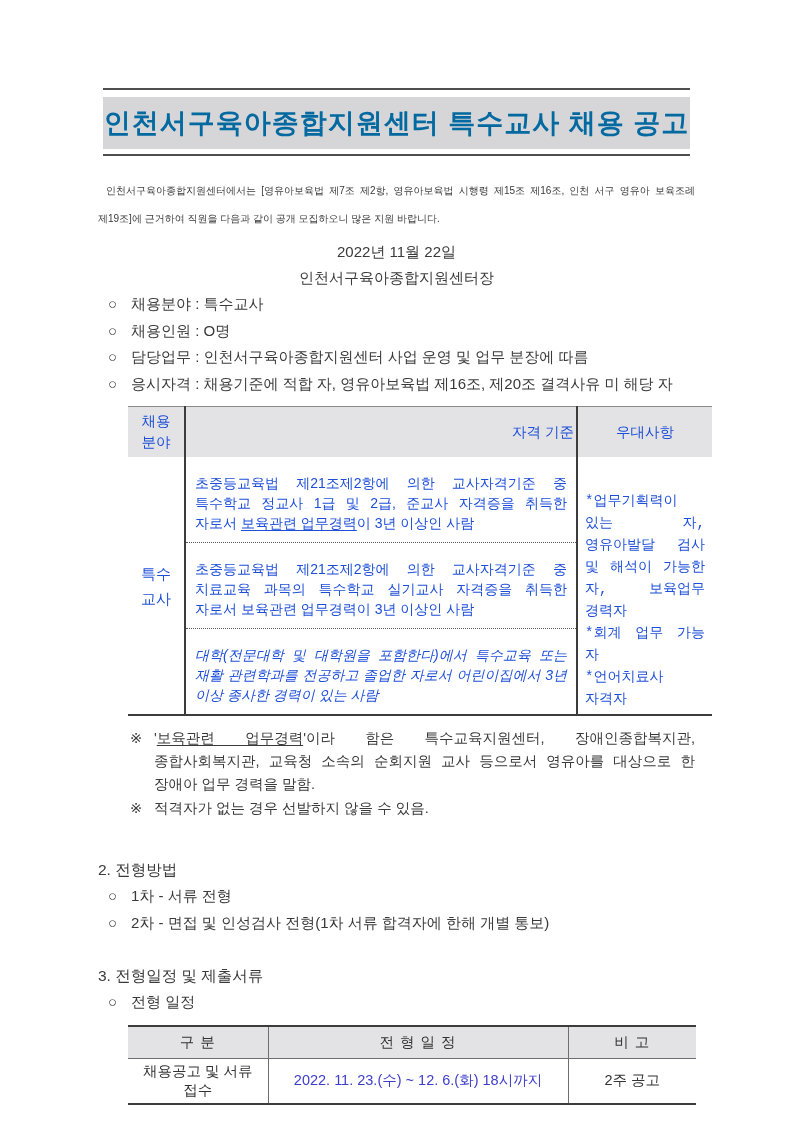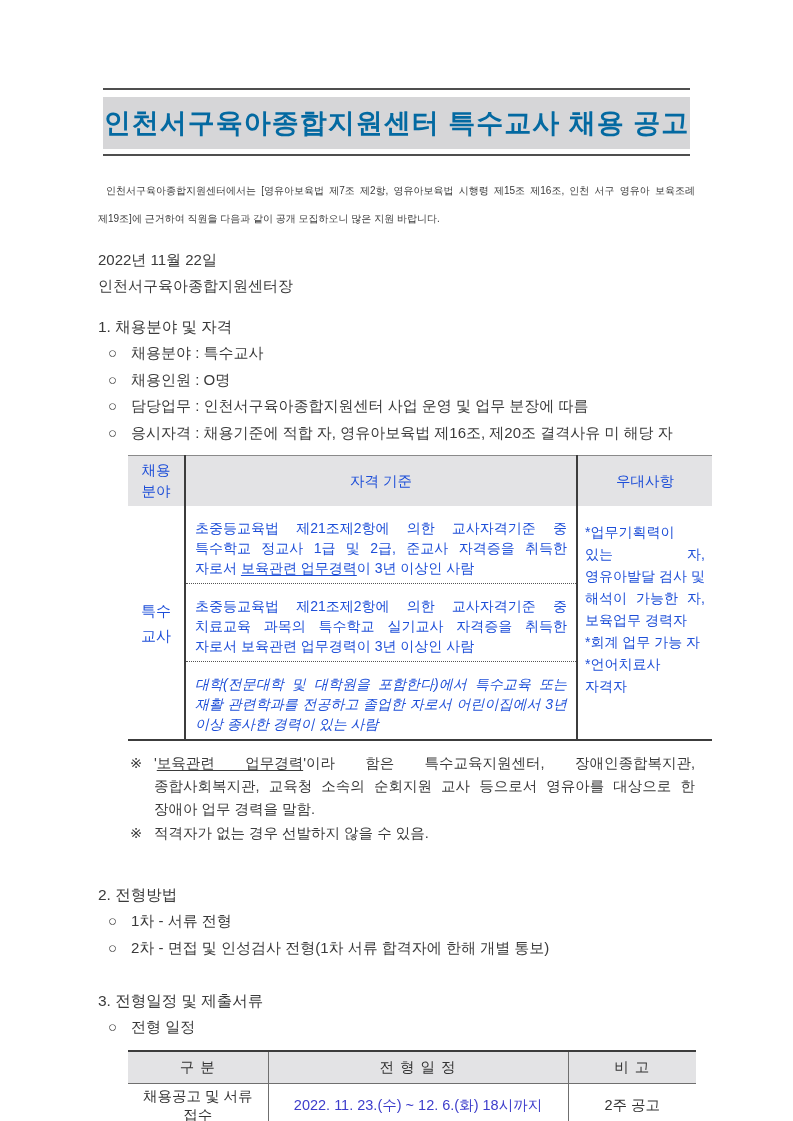--- a/index.html
+++ b/index.html
@@ -27,21 +27,21 @@
     color:#0369a1; letter-spacing:1px;
   }
 
   
   .intro {
     margin:21px 0 0 0;
     font-size:10px; line-height:28px;
     text-align:justify; text-indent:8px;
     word-break:keep-all;
   }
-  .date-block { margin-top:14px; text-align:left; font-size:15px; line-height:26px; }
+  .date-block { margin-top:6px; text-align:center; font-size:15px; line-height:26px; }
 
   
   .sec-heading { margin:15px 0 0 0; font-size:15.5px; font-weight:normal; line-height:26px; }
   .o-list { margin:0; }
   .o-item { display:flex; padding-left:10px; font-size:15px; line-height:26.5px; }
   .o-item .mark { flex:none; width:23px; color:#4a4a4a; }
   .o-item .body { flex:1; word-break:keep-all; }
 
   
   .t1-wrap { margin:9px 0 0 30px; }
@@ -56,21 +56,21 @@
     height:50px; padding:0 2px; line-height:21px; text-align:center;
   }
   .t1 .v-strong { border-right:2px solid #3c3c3c; }
   .t1 td.field-cell { text-align:center; font-size:15px; line-height:25px; vertical-align:middle; }
   .t1 td.qual {
     padding:12px 9px 5px 9px; line-height:20px;
     text-align:justify; word-break:keep-all; vertical-align:middle;
   }
   .t1 tr.qrow td.qual { border-bottom:1px dotted #555; }
   .t1 tr.qrow-last td.qual { border-bottom:none;font-style:italic; }
-  .t1 td.pref-cell { vertical-align:top; padding:15px 7px 4px 7px; line-height:22px; }
+  .t1 td.pref-cell { vertical-align:top; padding:33px 7px 4px 7px; line-height:22px;font-family:Liberation Mono, monospace; }
   .pref-cell p { margin:0; text-align:justify; word-break:keep-all; }
   .u { text-decoration:underline; text-underline-offset:2px; }
 
   
   .notes { margin:11px 0 0 32px; }
   .note { display:flex; font-size:14.5px; line-height:23px; }
   .note .mark { flex:none; width:24px; }
   .note .body { flex:1; text-align:justify; word-break:keep-all; }
   .note + .note { margin-top:1px; }
 
@@ -108,21 +108,20 @@
     </div>
     <hr class="hr-rule">
 
     <p class="intro">인천서구육아종합지원센터에서는 [영유아보육법 제7조 제2항, 영유아보육법 시행령 제15조 제16조, 인천 서구 영유아 보육조례 제19조]에 근거하여 직원을 다음과 같이 공개 모집하오니 많은 지원 바랍니다.</p>
 
     <div class="date-block">
       <div>2022년 11월 22일</div>
       <div>인천서구육아종합지원센터장</div>
     </div>
 
-    <h2 class="sec-heading">1. 채용분야 및 자격</h2>
     <div class="o-list">
       <div class="o-item">
         <span class="mark">○</span>
         <span class="body">채용분야 : 특수교사</span>
       </div>
       <div class="o-item">
         <span class="mark">○</span>
         <span class="body">채용인원 : O명</span>
       </div>
       <div class="o-item">
@@ -136,21 +135,21 @@
     </div>
 
     <div class="t1-wrap">
       <table class="t1">
         <tbody>
             <tr>
           <th class="v-strong" style="width:52px;">
             <div>채용</div>
             <div>분야</div>
           </th>
-          <th class="v-strong" style="width:386px;">자격 기준</th>
+          <th class="v-strong" style="width:386px;text-align:right;">자격 기준</th>
           <th style="width:130px;">우대사항</th>
         </tr>
         <tr class="qrow">
           <td class="field-cell v-strong" rowspan="3">
             <div>특수</div>
             <div>교사</div>
           </td>
           <td class="qual v-strong"><span>초중등교육법 제21조제2항에 의한 교사자격기준 중 특수학교 정교사 1급 및 2급, 준교사 자격증을 취득한 자로서 </span><span class="u">보육관련 업무경력</span><span>이 3년 이상인 사람</span></td>
           <td class="pref-cell" rowspan="3">
             <p>*업무기획력이 있는 자, 영유아발달 검사 및 해석이 가능한 자, 보육업무 경력자</p>

